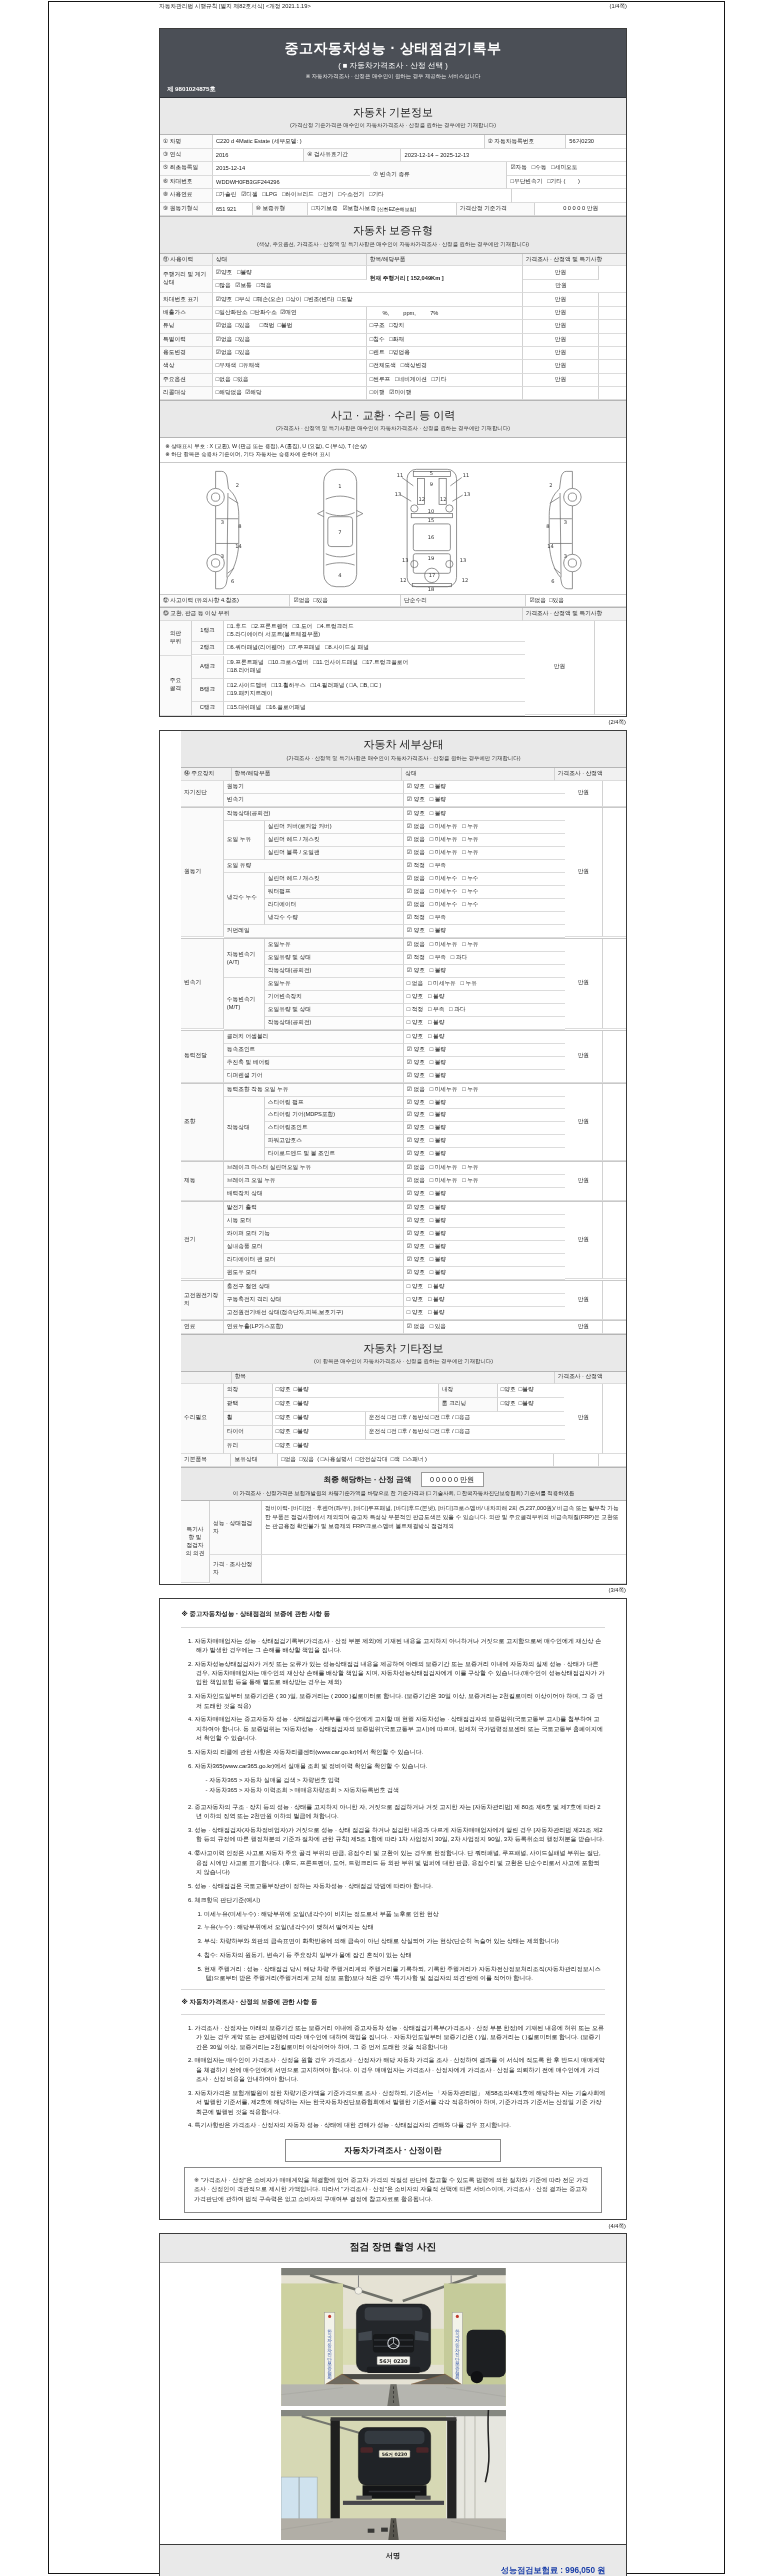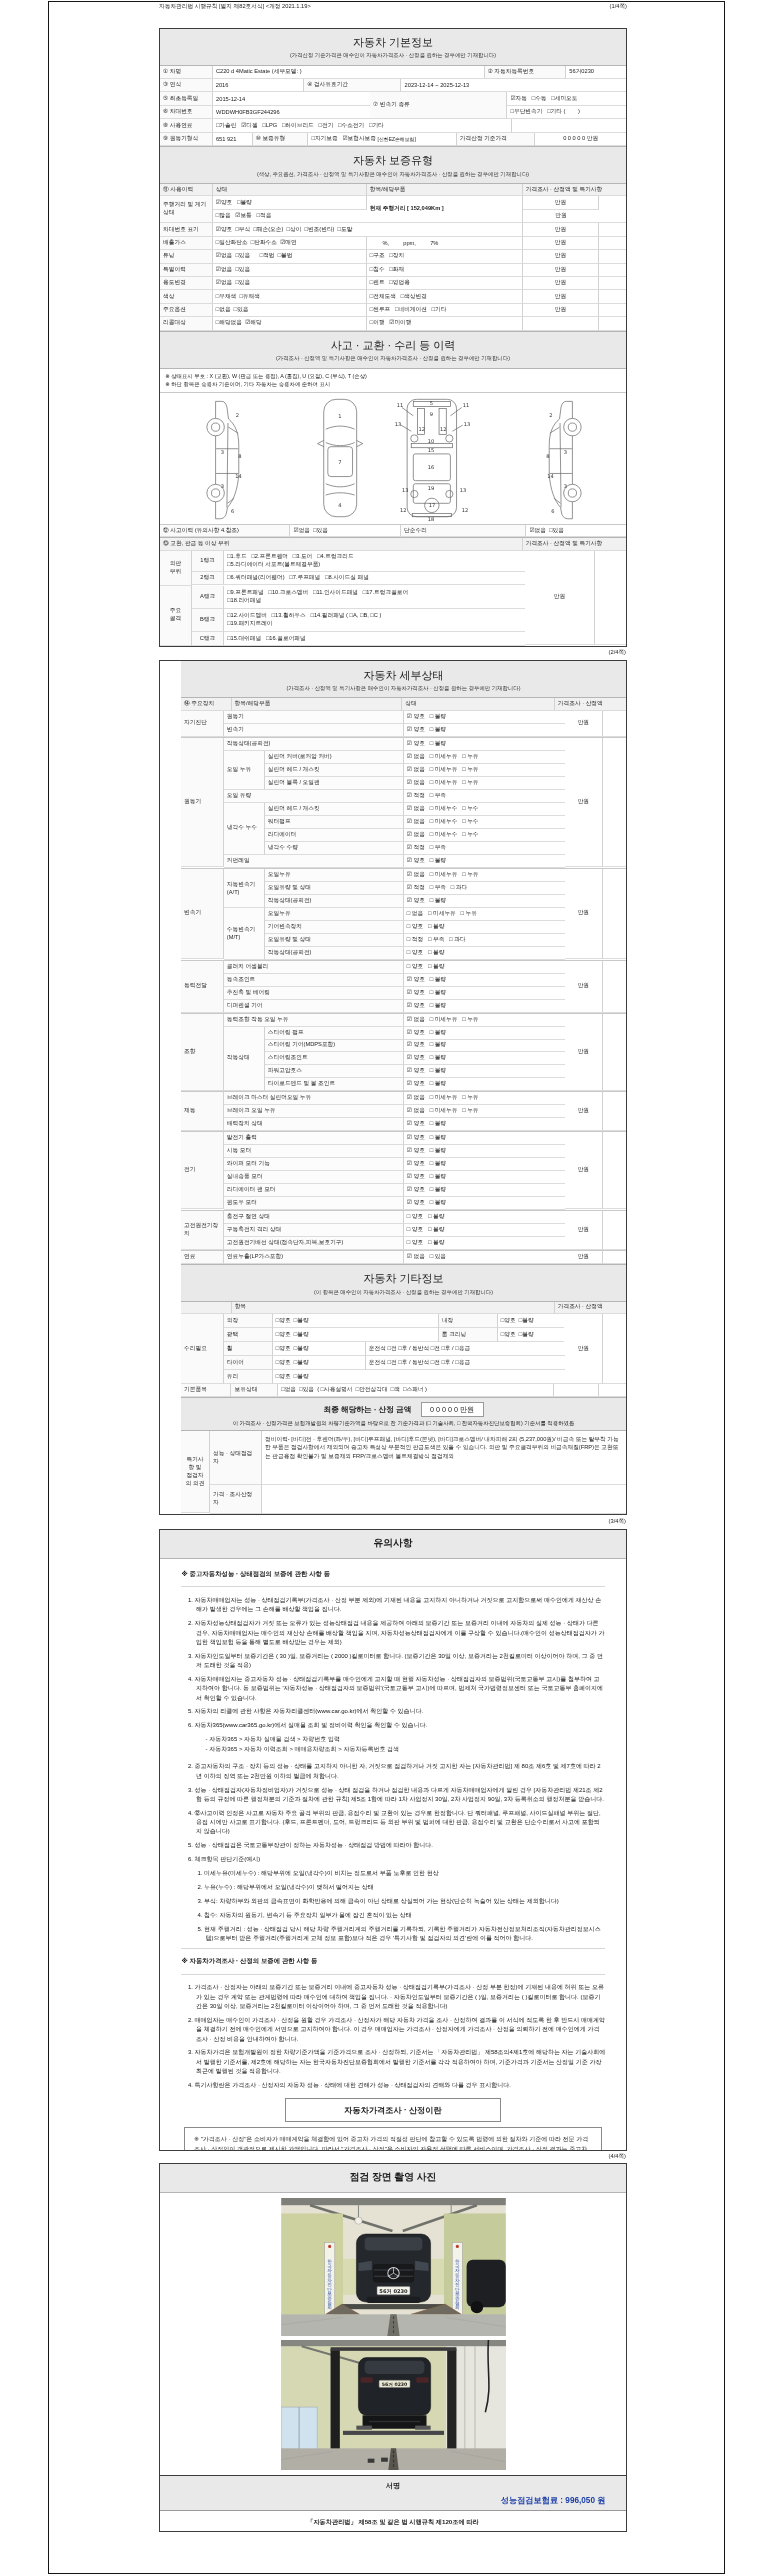--- a/index.html
+++ b/index.html
@@ -81,20 +81,26 @@
 
 <div class="col">
 
   <div class="meta">
     <span>자동차관리법 시행규칙 [별지 제82호서식] &lt;개정 2021.1.19&gt;</span>
     <span>(1/4쪽)</span>
   </div>
 
   <div class="block" style="margin-top:16.5px;">
 
+    <div class="dochead">
+      <div class="t">중고자동차성능 · 상태점검기록부</div>
+      <div class="s">(  ■ 자동차가격조사 · 산정 선택  )</div>
+      <div class="n">※ 자동차가격조사 · 산정은 매수인이 원하는 경우 제공하는 서비스입니다</div>
+      <div class="no">제 9801024875호</div>
+    </div>
 
     <div class="sech">
       <div class="t">자동차 기본정보</div>
       <div class="n">(가격산정 기준가격은 매수인이 자동차가격조사 · 산정을 원하는 경우에만 기재합니다)</div>
     </div>
 
     <div class="tb">
       <div class="r h26">
         <div class="c lab bw1">① 차명</div>
         <div class="c bw2">C220 d 4Matic Estate (세부모델: )</div>
@@ -736,21 +742,20 @@
           <div class="c lab" style="width:52px; height:29px;">가격 · 조사산정자</div>
           <div class="c" style="width:364px; height:29px;"></div>
         </div>
       </div>
     </div>
   </div>
 
   <div class="pgnum">(3/4쪽)</div>
 
   <div class="block" style="margin-top:3.1px; height:622px; overflow:hidden;">
-    <div class="ntitle">유의사항</div>
     <div class="nbody">
       <div class="nsub">※ 중고자동차성능 · 상태점검의 보증에 관한 사항 등</div>
       <div style="padding-top:4.1px;">
         <p class="np">1.  자동차매매업자는 성능 · 상태점검기록부(가격조사 · 산정 부분 제외)에 기재된 내용을 고지하지 아니하거나 거짓으로 고지함으로써 매수인에게 재산상 손해가 발생한 경우에는 그 손해를 배상할 책임을 집니다.</p>
         <p class="np">2.  자동차성능상태점검자가 거짓 또는 오류가 있는 성능상태점검 내용을 제공하여 아래의 보증기간 또는 보증거리 이내에 자동차의 실제 성능 · 상태가 다른 경우, 자동차매매업자는 매수인의 재산상 손해를 배상할 책임을 지며, 자동차성능상태점검자에게 이를 구상할 수 있습니다.(매수인이 성능상태점검자가 가입한 책임보험 등을 통해 별도로 배상받는 경우는 제외)</p>
         <p class="np">3.  자동차인도일부터 보증기간은 ( 30 )일, 보증거리는 ( 2000 )킬로미터로 합니다. (보증기간은 30일 이상, 보증거리는 2천킬로미터 이상이어야 하며, 그 중 먼저 도래한 것을 적용)</p>
         <p class="np">4.  자동차매매업자는 중고자동차 성능 · 상태점검기록부를 매수인에게 고지할 때 현행 자동차성능 · 상태점검자의 보증범위(국토교통부 고시)를 첨부하여 고지하여야 합니다. 동 보증범위는 '자동차성능 · 상태점검자의 보증범위'(국토교통부 고시)에 따르며, 법제처 국가법령정보센터 또는 국토교통부 홈페이지에서 확인할 수 있습니다.</p>
         <p class="np">5.  자동차의 리콜에 관한 사항은 자동차리콜센터(www.car.go.kr)에서 확인할 수 있습니다.</p>
         <p class="np">6.  자동차365(www.car365.go.kr)에서 실매물 조회 및 정비이력 확인을 확인할 수 있습니다.</p>
         <p class="ndash">- 자동차365 &gt; 자동차 실매물 검색 &gt; 차량번호 입력</p>

